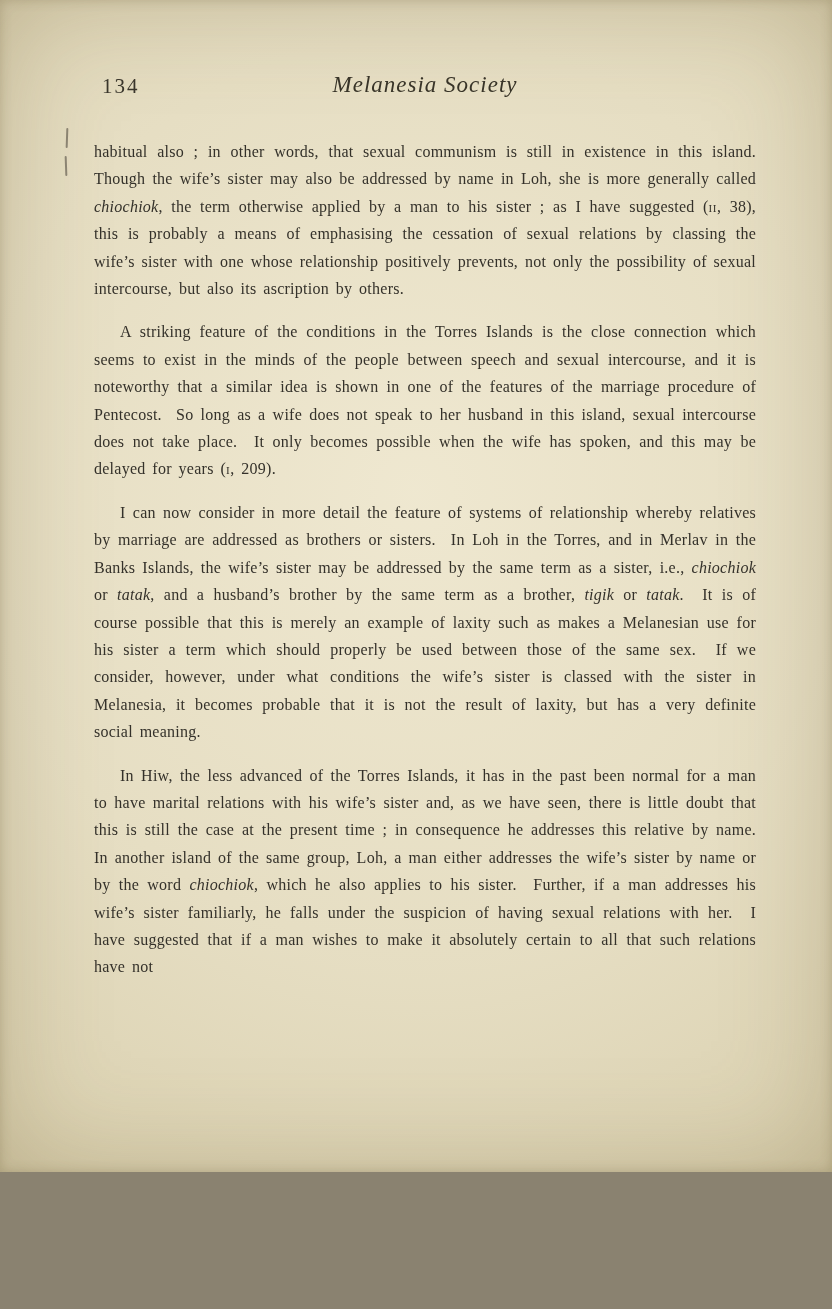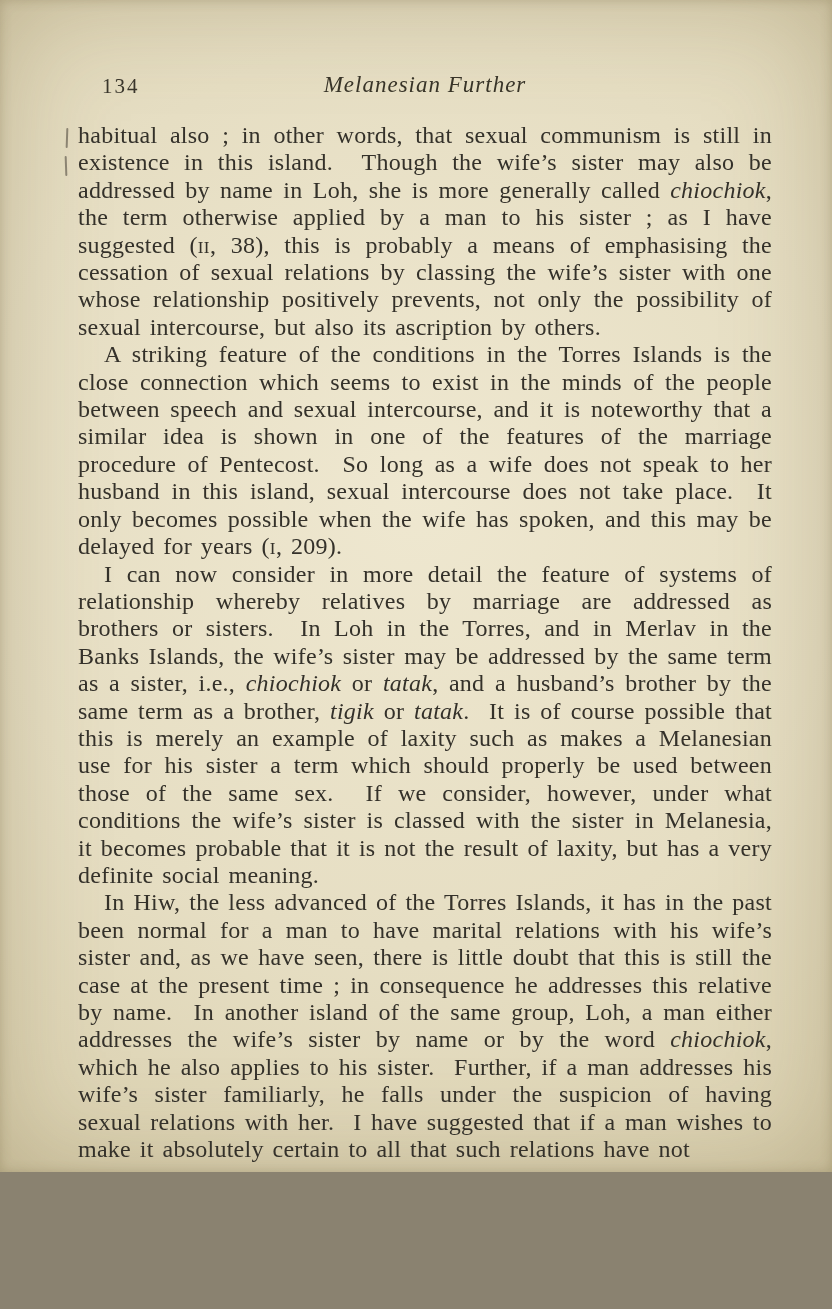--- a/index.html
+++ b/index.html
@@ -53,23 +53,23 @@
   }
   .body-block {
     position: absolute;
     top: 122px;
     left: 78px;
     width: 694px;
     height: 1050px;
     overflow: hidden;
   }
   p.para {
-    margin: 0;
+    margin: 16px;
     text-align: justify;
-    font-size: 24px;
+    font-size: 16px;
     line-height: 27.4px;
     word-spacing: 2.6px;
     letter-spacing: 0.25px;
     white-space: pre-wrap;
     color: #34312a;
   }
   p.para.indent {
     text-indent: 26px;
   }
   .it { font-style: italic; }
@@ -92,21 +92,21 @@
     transform: rotate(-35deg);
     border-radius: 1px;
   }
 </style>
 </head>
 <body>
 
 <div class="scan">
   <div class="header">
     <span class="page-number">134</span>
-    <span class="running-title">Melanesian Further</span>
+    <span class="running-title">Melanesia Society</span>
   </div>
 
   <div class="margin-mark mark-1"></div>
   <div class="margin-mark mark-2"></div>
 
   <div class="body-block">
       <p class="para"><span>habitual also ; in other words, that sexual communism is still in existence in this island.  Though the wife’s sister may also be addressed by name in Loh, she is more generally called </span><span class="it">chiochiok</span><span>, the term otherwise applied by a man to his sister ; as I have suggested (</span><span class="sc">ii</span><span>, 38), this is probably a means of emphasising the cessation of sexual relations by classing the wife’s sister with one whose relationship positively prevents, not only the possibility of sexual intercourse, but also its ascription by others.</span></p>
       <p class="para indent"><span>A striking feature of the conditions in the Torres Islands is the close connection which seems to exist in the minds of the people between speech and sexual intercourse, and it is noteworthy that a similar idea is shown in one of the features of the marriage procedure of Pentecost.  So long as a wife does not speak to her husband in this island, sexual intercourse does not take place.  It only becomes possible when the wife has spoken, and this may be delayed for years (</span><span class="sc">i</span><span>, 209).</span></p>
       <p class="para indent"><span>I can now consider in more detail the feature of systems of relationship whereby relatives by marriage are addressed as brothers or sisters.  In Loh in the Torres, and in Merlav in the Banks Islands, the wife’s sister may be addressed by the same term as a sister, i.e., </span><span class="it">chiochiok</span><span> or </span><span class="it">tatak</span><span>, and a husband’s brother by the same term as a brother, </span><span class="it">tigik</span><span> or </span><span class="it">tatak</span><span>.  It is of course possible that this is merely an example of laxity such as makes a Melanesian use for his sister a term which should properly be used between those of the same sex.  If we consider, however, under what conditions the wife’s sister is classed with the sister in Melanesia, it becomes probable that it is not the result of laxity, but has a very definite social meaning.</span></p>
       <p class="para indent"><span>In Hiw, the less advanced of the Torres Islands, it has in the past been normal for a man to have marital relations with his wife’s sister and, as we have seen, there is little doubt that this is still the case at the present time ; in consequence he addresses this relative by name.  In another island of the same group, Loh, a man either addresses the wife’s sister by name or by the word </span><span class="it">chiochiok</span><span>, which he also applies to his sister.  Further, if a man addresses his wife’s sister familiarly, he falls under the suspicion of having sexual relations with her.  I have suggested that if a man wishes to make it absolutely certain to all that such relations have not</span></p>

